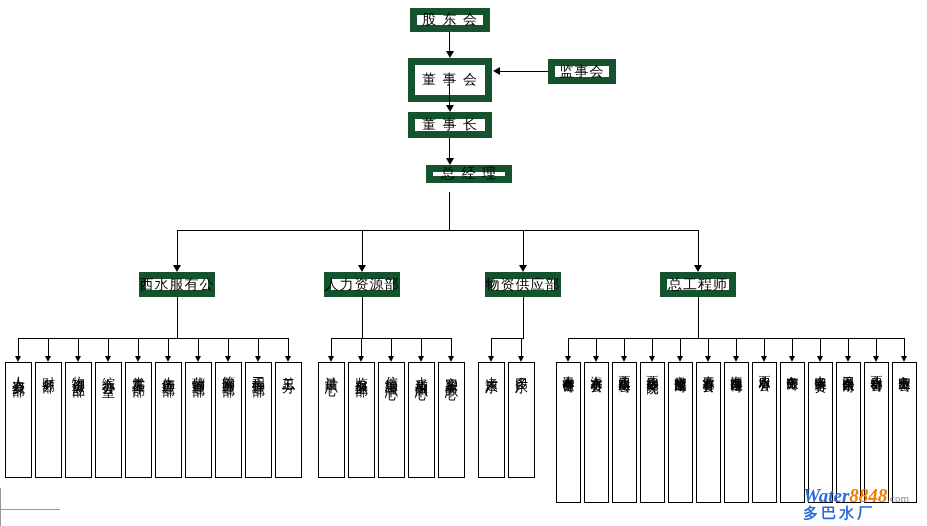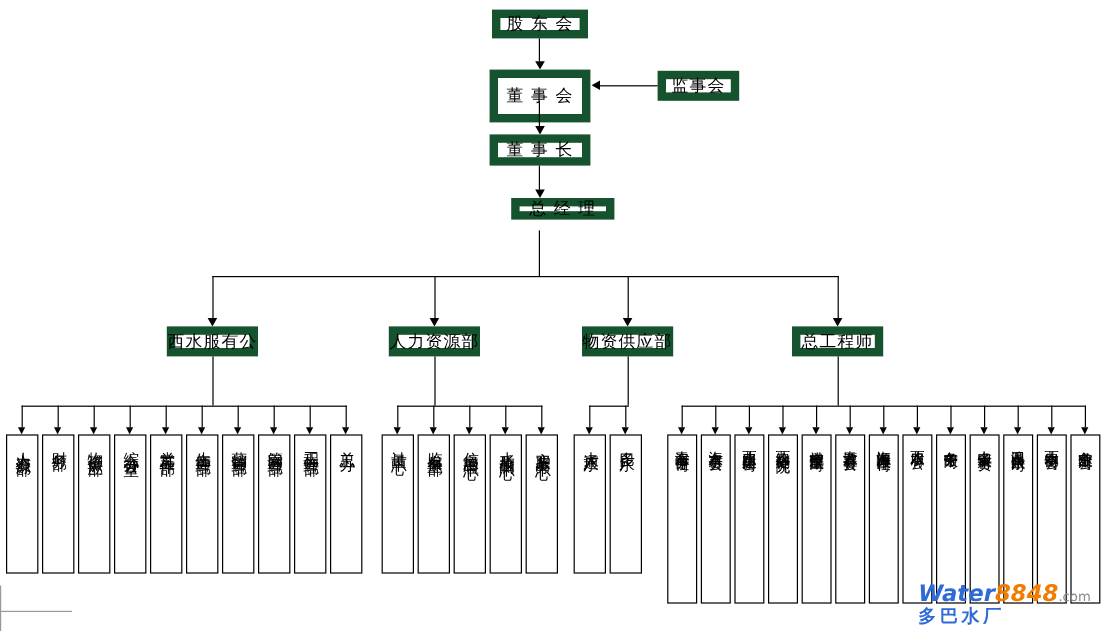--- a/index.html
+++ b/index.html
@@ -14,21 +14,21 @@
          letter-spacing:2px;padding-top:3px;}
   .tall .vtext{font-size:12px;letter-spacing:1px;}
   .hline,.vline{position:absolute;background:#000;}
   .hline{height:1px;}
   .vline{width:1px;}
   .ah-down{position:absolute;width:0;height:0;border-left:4px solid transparent;
            border-right:4px solid transparent;border-top:7px solid #000;}
   .ah-down.sm{border-left-width:3px;border-right-width:3px;border-top-width:6px;}
   .ah-left{position:absolute;width:0;height:0;border-top:4px solid transparent;
            border-bottom:4px solid transparent;border-right:7px solid #000;}
-  .wm{position:absolute;right:18px;bottom:4px;line-height:1.05;text-align:left;}
+  .wm{position:absolute;right:18px;bottom:4px;line-height:1.05;text-align:left;font-family:Liberation Serif, serif;}
   .wm-water{font-weight:bold;font-style:italic;font-size:19px;}
   .wm-num{font-weight:bold;font-style:italic;font-size:19px;}
   .wm-com{font-size:11px;}
   .wm-site{font-weight:bold;font-size:15px;letter-spacing:3px;}
   .edge{background:#999;}
 </style>
 </head>
 <body>
 
 <div class="canvas">

